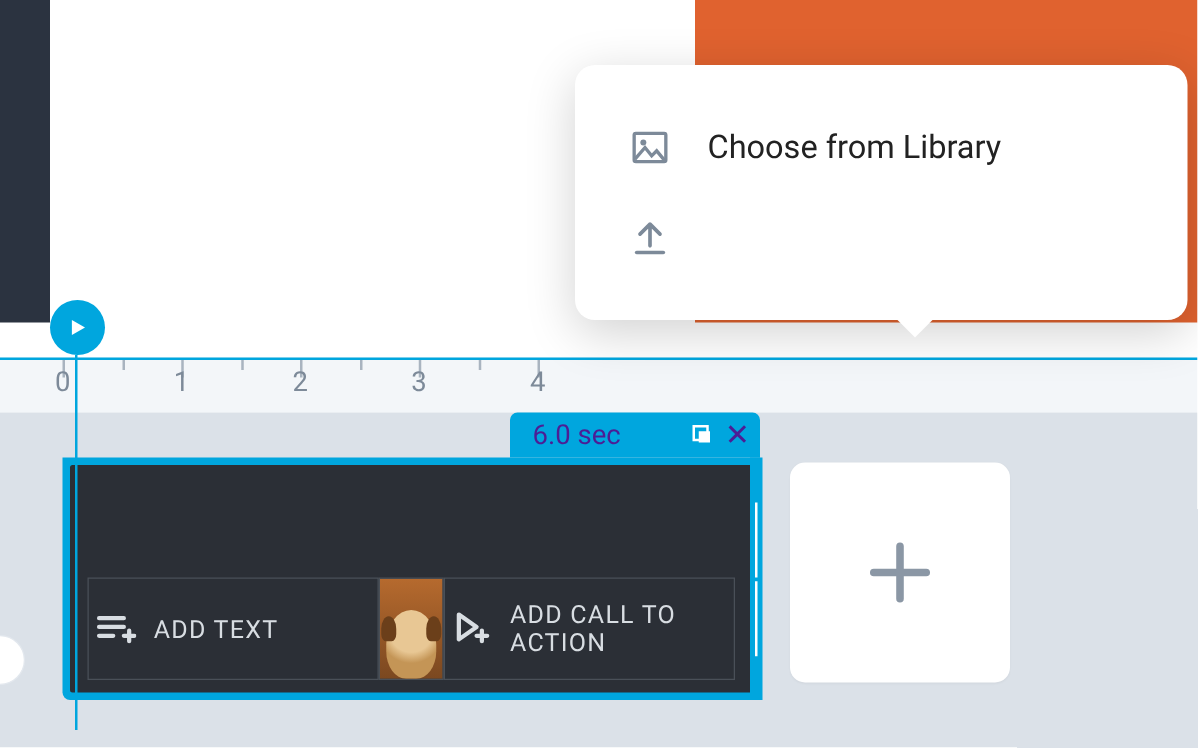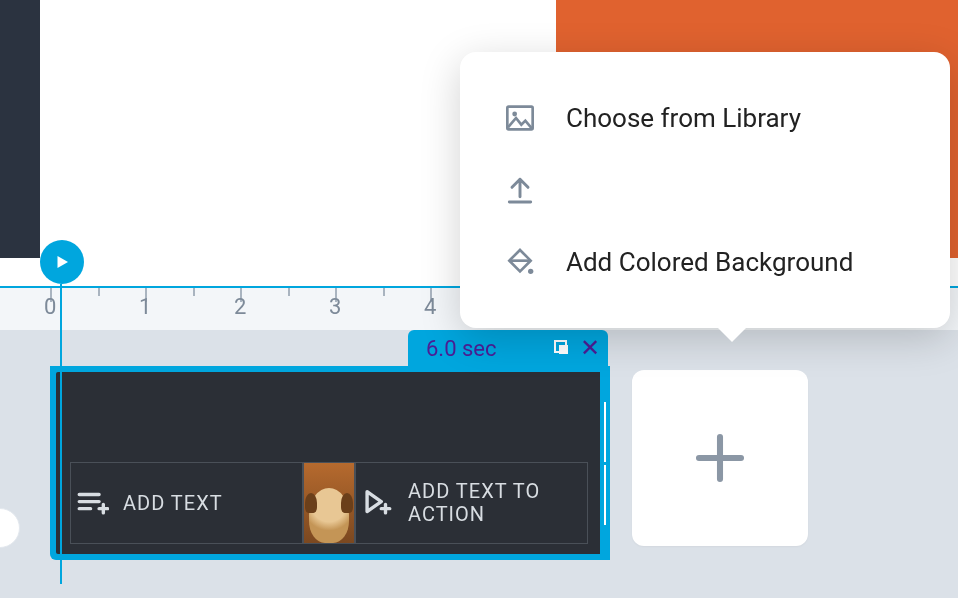--- a/index.html
+++ b/index.html
@@ -162,21 +162,21 @@
           <span class="lbl">ADD TEXT</span>
         </div>
         <div class="clip-sub thumb">
           <div class="dog"></div>
         </div>
         <div class="clip-sub clip-action-btn">
           <svg viewBox="0 0 24 24">
             <path d="M5 4l10 7-10 7z" fill="none" stroke="#d8dde2" stroke-width="2.4" stroke-linejoin="round"></path>
             <path d="M15 16h6M18 13v6" stroke="#d8dde2" stroke-width="2.4" stroke-linecap="round"></path>
           </svg>
-          <span class="lbl">ADD TEXT TO ACTION</span>
+          <span class="lbl">ADD CALL TO ACTION</span>
         </div>
       </div>
     </div>
     <div class="clip-handles">
         <span></span>
         <span></span>
       </div>
   </div>
 
   <div class="add-tile">
@@ -197,21 +197,13 @@
       <path d="M3 19l6-7 4 5 3-3 5 6" fill="none" stroke="#7d8a99" stroke-width="2"></path>
     </svg>
     <span class="plabel">Choose from Library</span>
   </div>
   <div class="pop-item">
     <svg viewBox="0 0 24 24">
       <path d="M12 17V4M6 10l6-6 6 6" fill="none" stroke="#7d8a99" stroke-width="2.2" stroke-linecap="round" stroke-linejoin="round"></path>
       <path d="M4 21h16" stroke="#7d8a99" stroke-width="2.2" stroke-linecap="round"></path>
     </svg>
   </div>
-  <div class="pop-item">
-    <svg viewBox="0 0 24 24">
-      <path d="M12 3l8 8-8 8-8-8z" fill="none" stroke="#7d8a99" stroke-width="2"></path>
-      <path d="M4 11h16" stroke="#7d8a99" stroke-width="2"></path>
-      <circle cx="20" cy="19" r="2" fill="#7d8a99"></circle>
-    </svg>
-    <span class="plabel">Add Colored Background</span>
-  </div>
 </div>
 
 </body></html>

